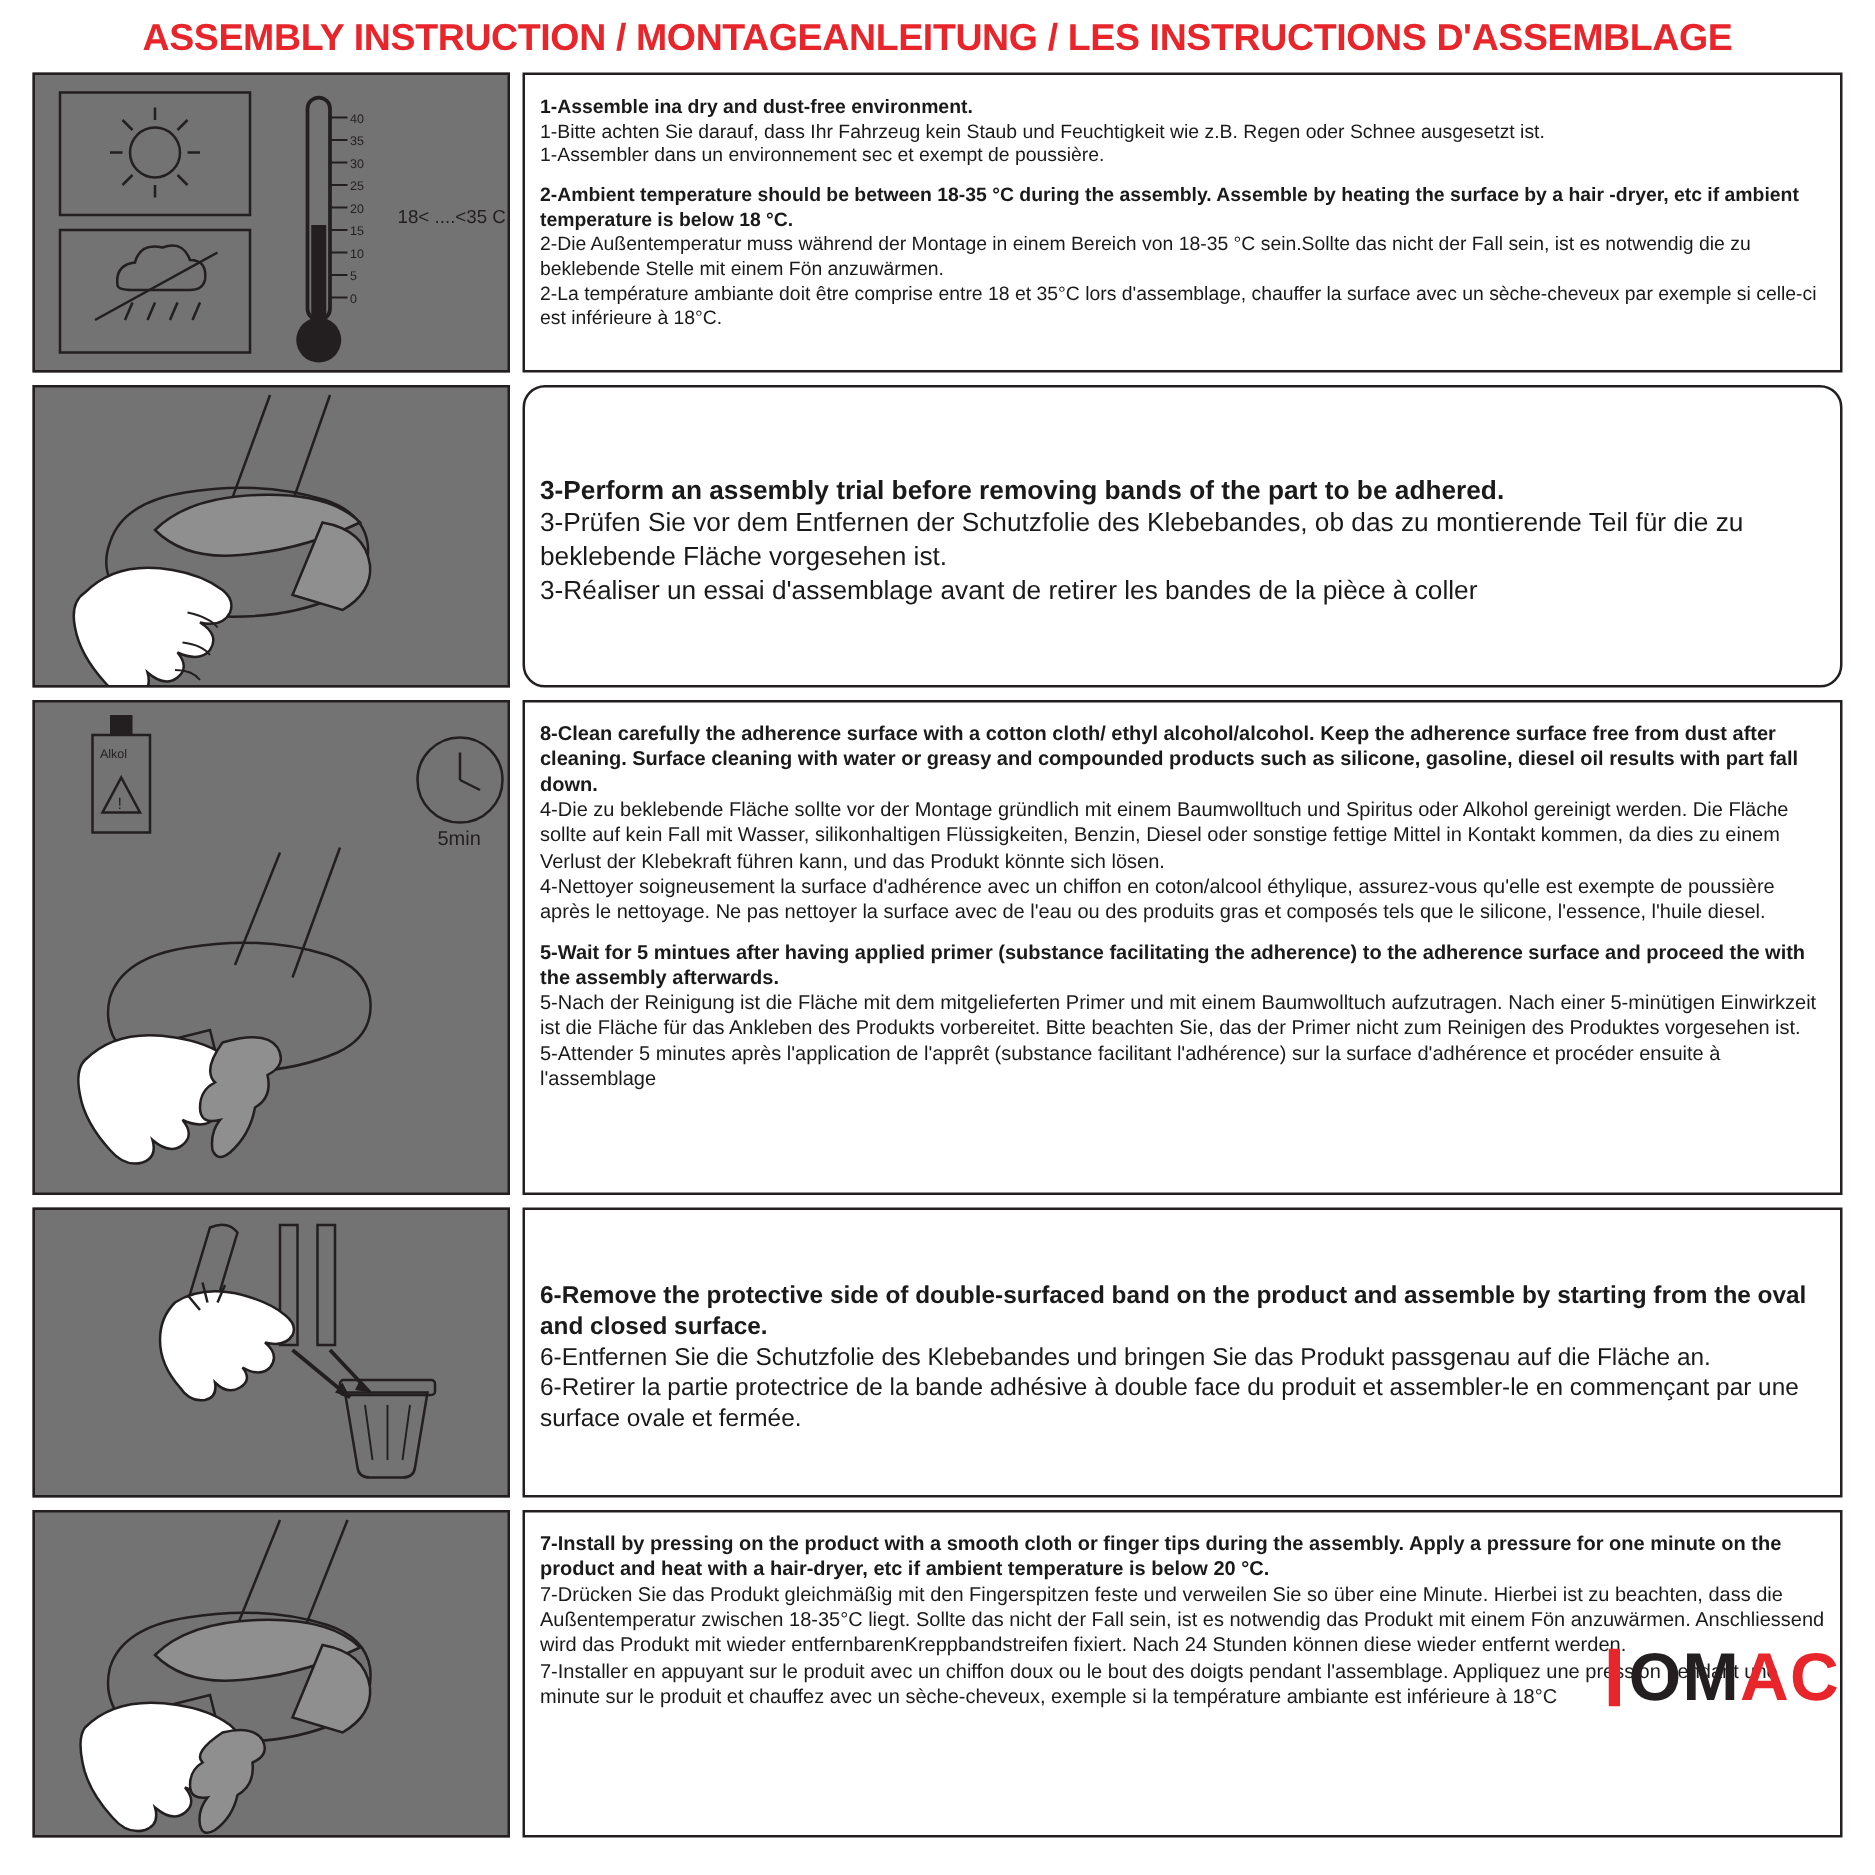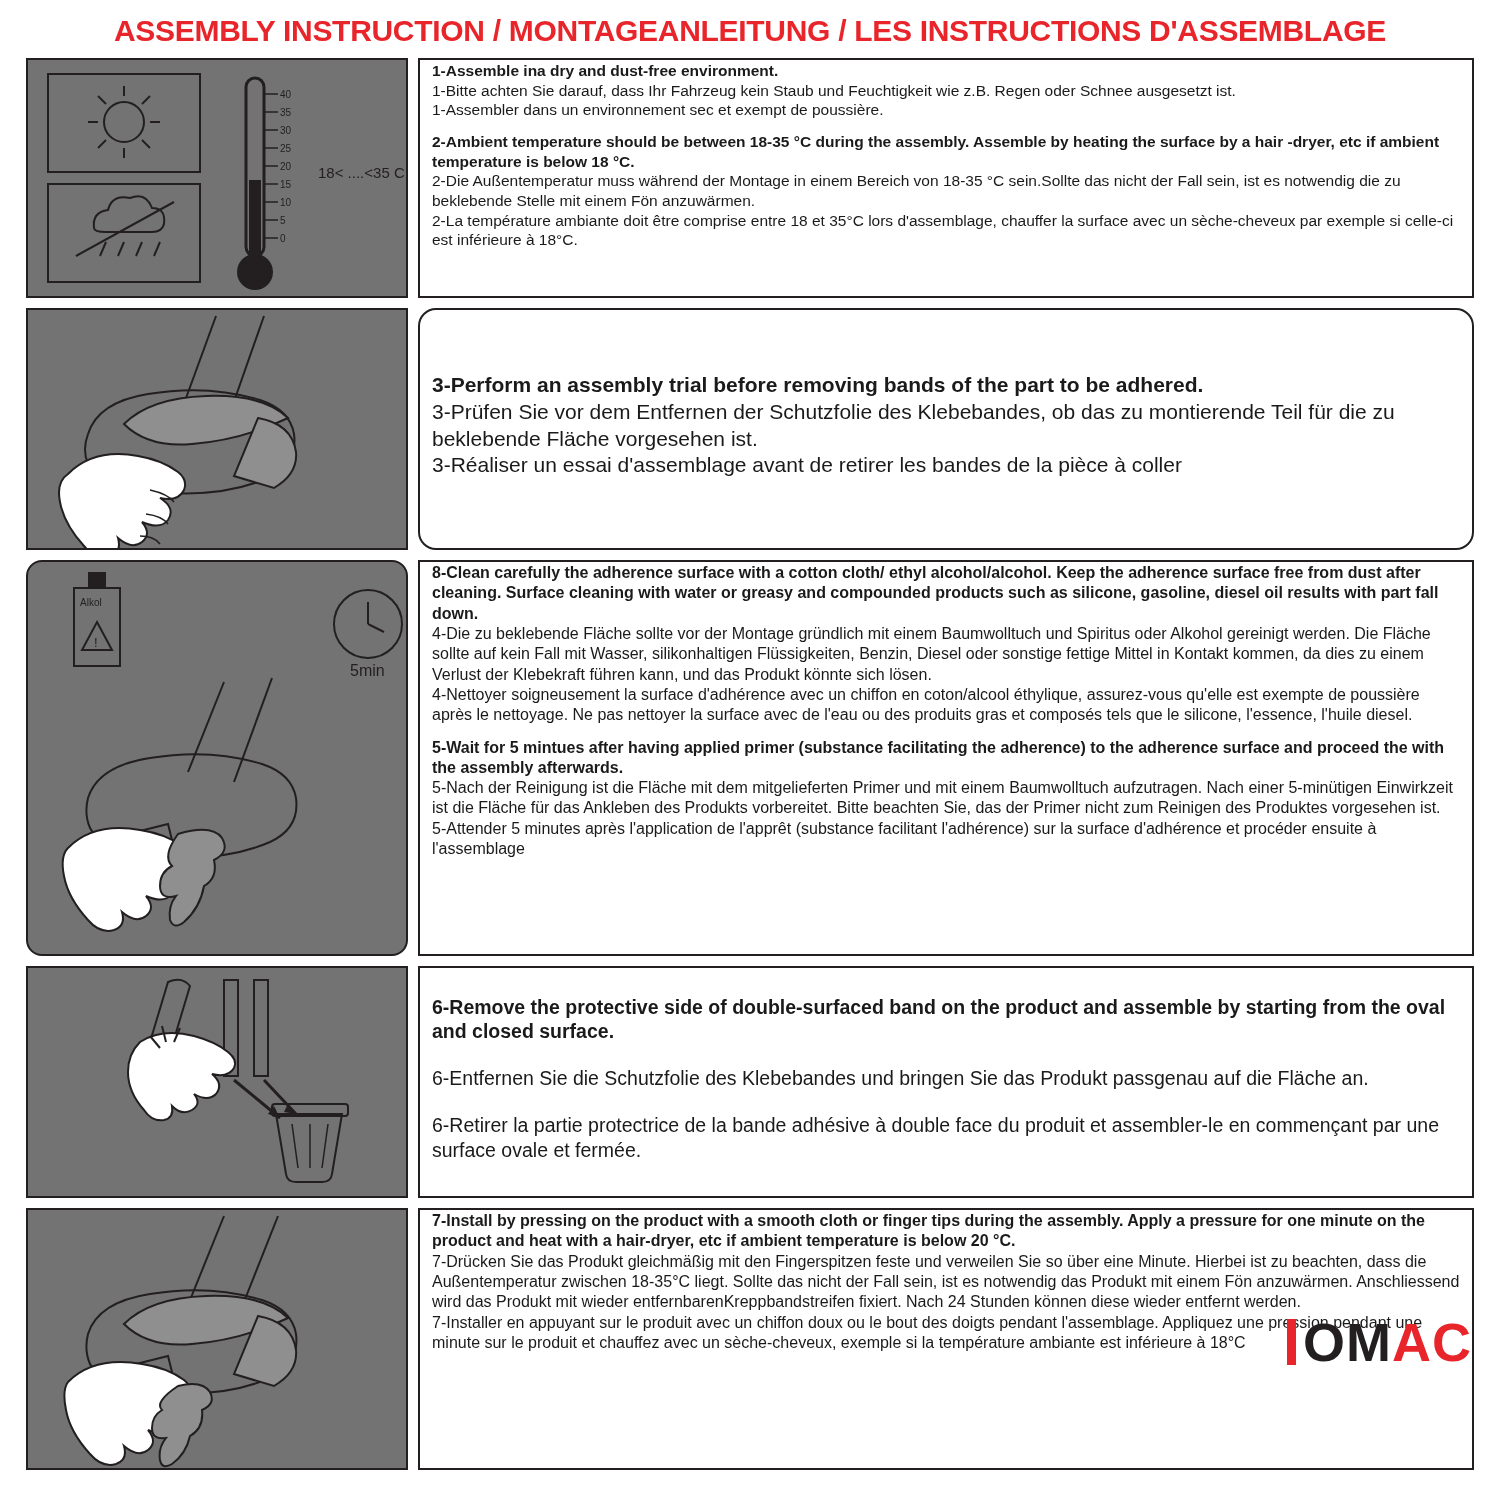--- a/index.html
+++ b/index.html
@@ -46,21 +46,21 @@
     width: 382px;
     flex: 0 0 382px;
     background: #737373;
     position: relative;
     overflow: hidden;
   }
   .txtbox {
     border: 2px solid #231f20;
     box-sizing: border-box;
     flex: 1 1 auto;
-    padding: 1px 12px 8px 12px;
+    padding: 16px 12px 8px 12px;
     background: #fff;
     overflow: hidden;
   }
   .txtbox.center {
     display: flex;
     flex-direction: column;
     justify-content: center;
   }
   p {
     margin: 0 0 0 0;
@@ -69,21 +69,21 @@
   .b {
     font-weight: bold;
   }
   .gap {
     height: 12px;
   }
   
   .fs15 { font-size: 15.5px; }
   .fs16 { font-size: 16px; }
   .fs20 { font-size: 21px; line-height: 1.35; border-radius: 18px; }
-  .fs19 { font-size: 19.5px; line-height: 1.35; gap: 22px; }
+  .fs19 { font-size: 19.5px; line-height: 1.35; }
 
   svg { display: block; }
 
   .logo {
     position: absolute;
     right: 28px;
     bottom: 14px;
     display: flex;
     align-items: center;
   }
@@ -195,21 +195,21 @@
         </svg>
       </div>
       <div class="txtbox center fs20">
         <p class="b">3-Perform an assembly trial before removing bands of the part to be adhered.</p>
         <p>3-Prüfen Sie vor dem Entfernen der Schutzfolie des Klebebandes, ob das zu montierende Teil für die zu beklebende Fläche vorgesehen ist.</p>
         <p>3-Réaliser un essai d'assemblage avant de retirer les bandes de la pièce à coller</p>
       </div>
     </div>
 
     <div class="row">
-      <div class="imgbox" style="height:396px;border-radius:16px;">
+      <div class="imgbox" style="height:396px;">
         <svg viewBox="0 0 382 396" width="382" height="396">
 
           <rect x="46" y="26" width="46" height="78" fill="none" stroke="#231f20" stroke-width="2"></rect>
           <rect x="60" y="10" width="18" height="16" fill="#231f20"></rect>
           <text x="52" y="44" font-size="10" fill="#231f20" font-family="Liberation Sans, sans-serif">Alkol</text>
           <polygon points="69,60 84,88 54,88" fill="none" stroke="#231f20" stroke-width="2"></polygon>
           <text x="66" y="85" font-size="13" fill="#231f20" font-family="Liberation Sans, sans-serif">!</text>
 
           <circle cx="340" cy="62" r="34" fill="none" stroke="#231f20" stroke-width="2"></circle>
           <line x1="340" y1="62" x2="340" y2="40" stroke="#231f20" stroke-width="2"></line>

